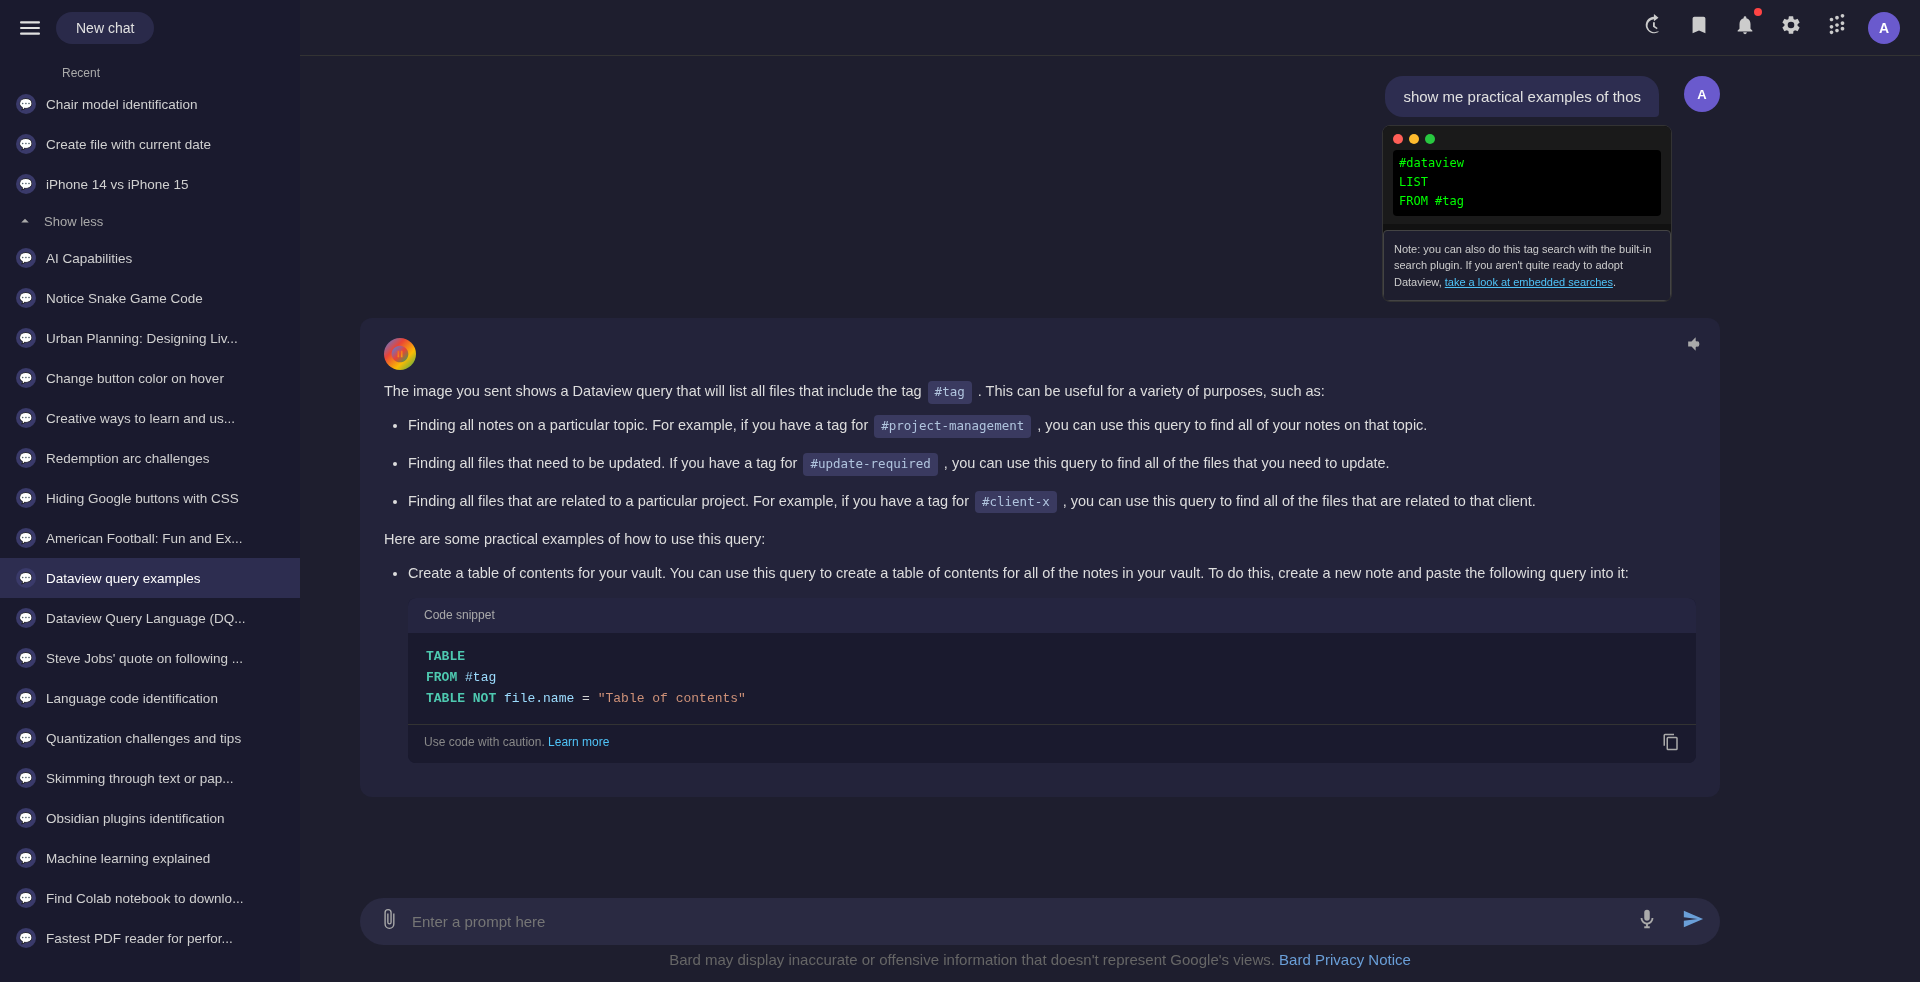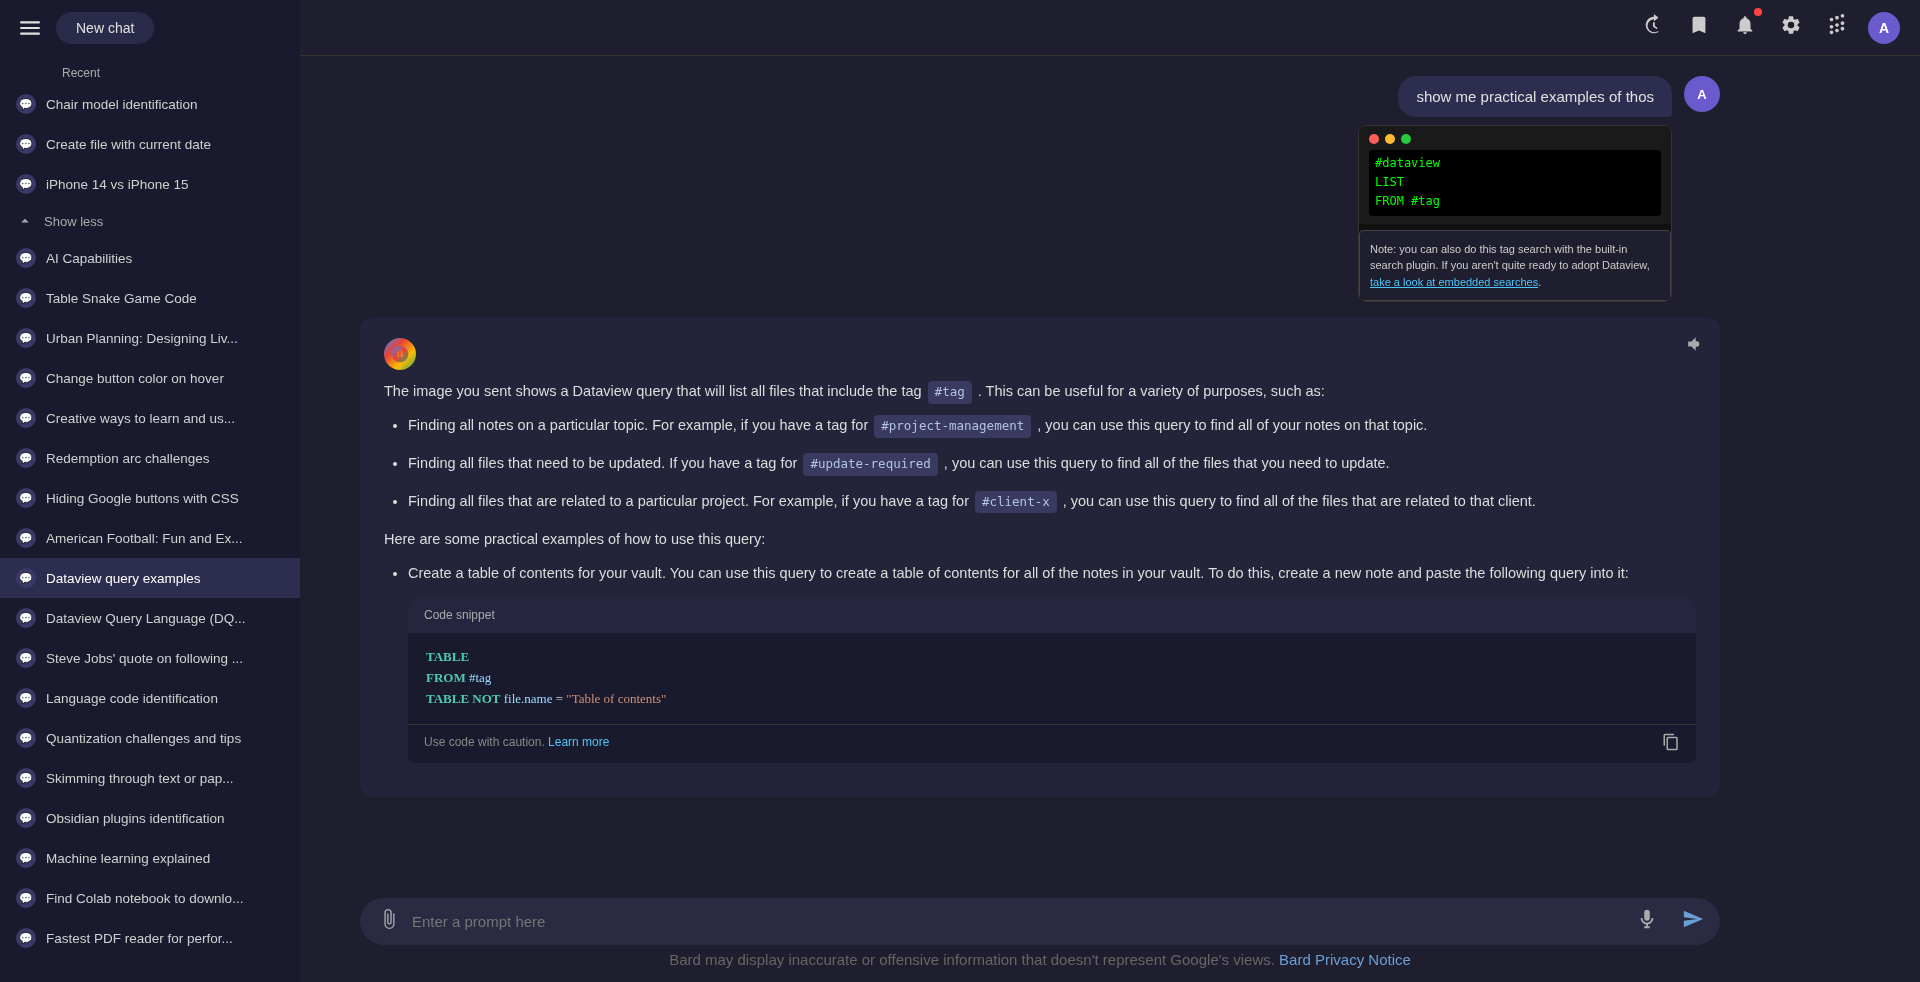--- a/index.html
+++ b/index.html
@@ -220,21 +220,21 @@
       background: #252540;
       padding: 8px 16px;
       font-size: 12px;
       color: #aaa;
       display: flex;
       justify-content: space-between;
       align-items: center;
     }
     .code-snippet-body {
       padding: 14px 18px;
-      font-family: Liberation Serif, serif;
+      font-family: Liberation Mono, monospace;
       font-size: 13px;
       line-height: 1.6;
     }
     .code-kw { color: #4ec9b0; font-weight: bold; }
     .code-tag { color: #9cdcfe; }
     .code-str { color: #ce9178; }
     .code-snippet-footer {
       padding: 8px 16px;
       font-size: 12px;
       color: #888;
@@ -246,21 +246,21 @@
     }
     .code-snippet-footer a {
       color: #4fc3f7;
       text-decoration: none;
     }
     .copy-btn {
       background: none; border: none; cursor: pointer;
       color: #aaa; font-size: 16px;
     }
     .screenshot-img {
-      width: 314px;
+      width: 290px;
       background: #111;
       border-radius: 8px;
       overflow: hidden;
       border: 1px solid #333;
     }
     .screenshot-note {
       background: #1e1e2e;
       border: 1px solid #444;
       border-radius: 4px;
       padding: 10px;
@@ -356,21 +356,21 @@
       <span>Show less</span>
     </div>
 
     <div class="sidebar-item">
       <span class="icon">💬</span>
       <span class="item-text">AI Capabilities</span>
     </div>
 
     <div class="sidebar-item">
       <span class="icon">💬</span>
-      <span class="item-text">Table Snake Game Code</span>
+      <span class="item-text">Notice Snake Game Code</span>
     </div>
 
     <div class="sidebar-item">
       <span class="icon">💬</span>
       <span class="item-text">Urban Planning: Designing Liv...</span>
     </div>
 
     <div class="sidebar-item">
       <span class="icon">💬</span>
       <span class="item-text">Change button color on hover</span>
@@ -477,21 +477,21 @@
           <path d="M6 8c1.1 0 2-.9 2-2s-.9-2-2-2-2 .9-2 2 .9 2 2 2zm0 4c-1.1 0-2 .9-2 2s.9 2 2 2 2-.9 2-2-.9-2-2-2zm0 6c-1.1 0-2 .9-2 2s.9 2 2 2 2-.9 2-2-.9-2-2-2zm6-12c1.1 0 2-.9 2-2s-.9-2-2-2-2 .9-2 2 .9 2 2 2zm0 4c-1.1 0-2 .9-2 2s.9 2 2 2 2-.9 2-2-.9-2-2-2zm0 6c-1.1 0-2 .9-2 2s.9 2 2 2 2-.9 2-2-.9-2-2-2zm6-12c1.1 0 2-.9 2-2s-.9-2-2-2-2 .9-2 2 .9 2 2 2zm0 4c-1.1 0-2 .9-2 2s.9 2 2 2 2-.9 2-2-.9-2-2-2zm0 6c-1.1 0-2 .9-2 2s.9 2 2 2 2-.9 2-2-.9-2-2-2z"></path>
         </svg>
     </button>
     <button class="avatar-btn">A</button>
   </header>
 
   <div class="chat-area">
 
     <div class="user-msg">
       <div style="display:flex; flex-direction:column; align-items:flex-end; gap:8px; max-width:750px;">
-        <div style="display:flex; align-items:flex-start; gap:12px;">
+        <div style="display:flex; align-items:flex-start; gap:25px;">
           <div class="user-bubble">
             <span>show me practical examples of thos</span>
           </div>
           <div class="user-avatar">A</div>
         </div>
 
         <div style="margin-right:48px;">
           <div class="screenshot-img">
             <div style="background:#111; padding: 0;">
 

